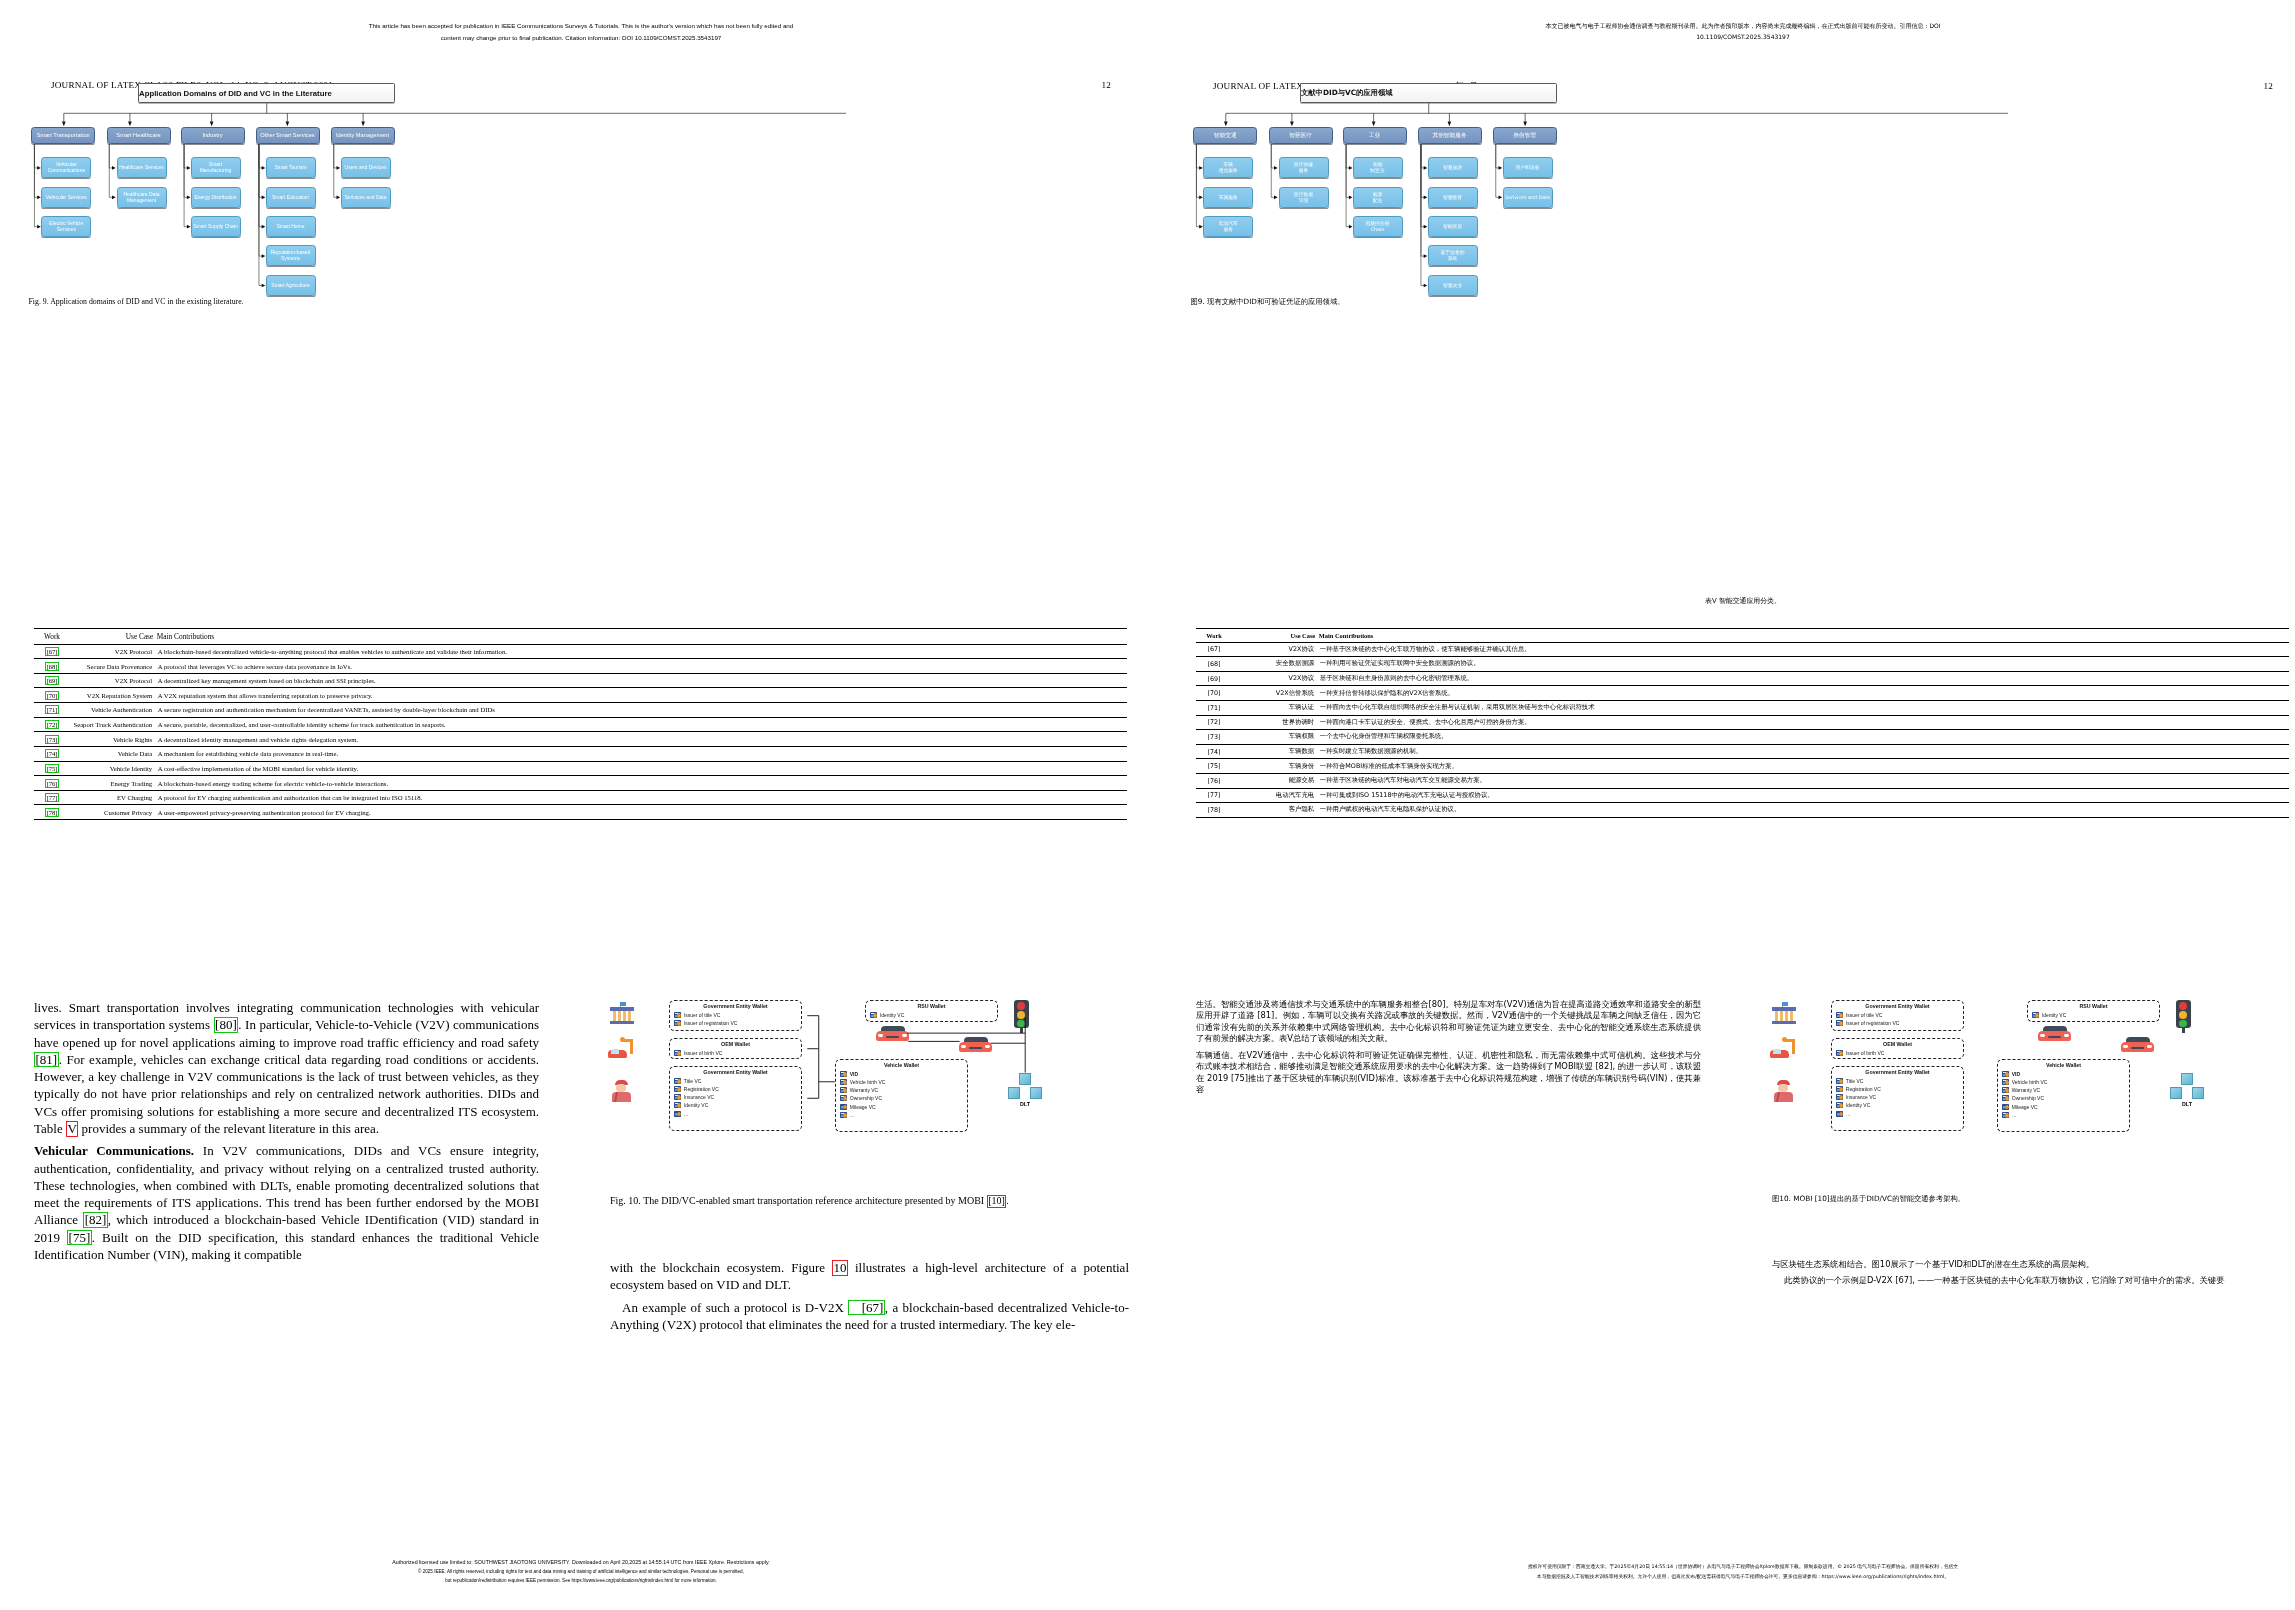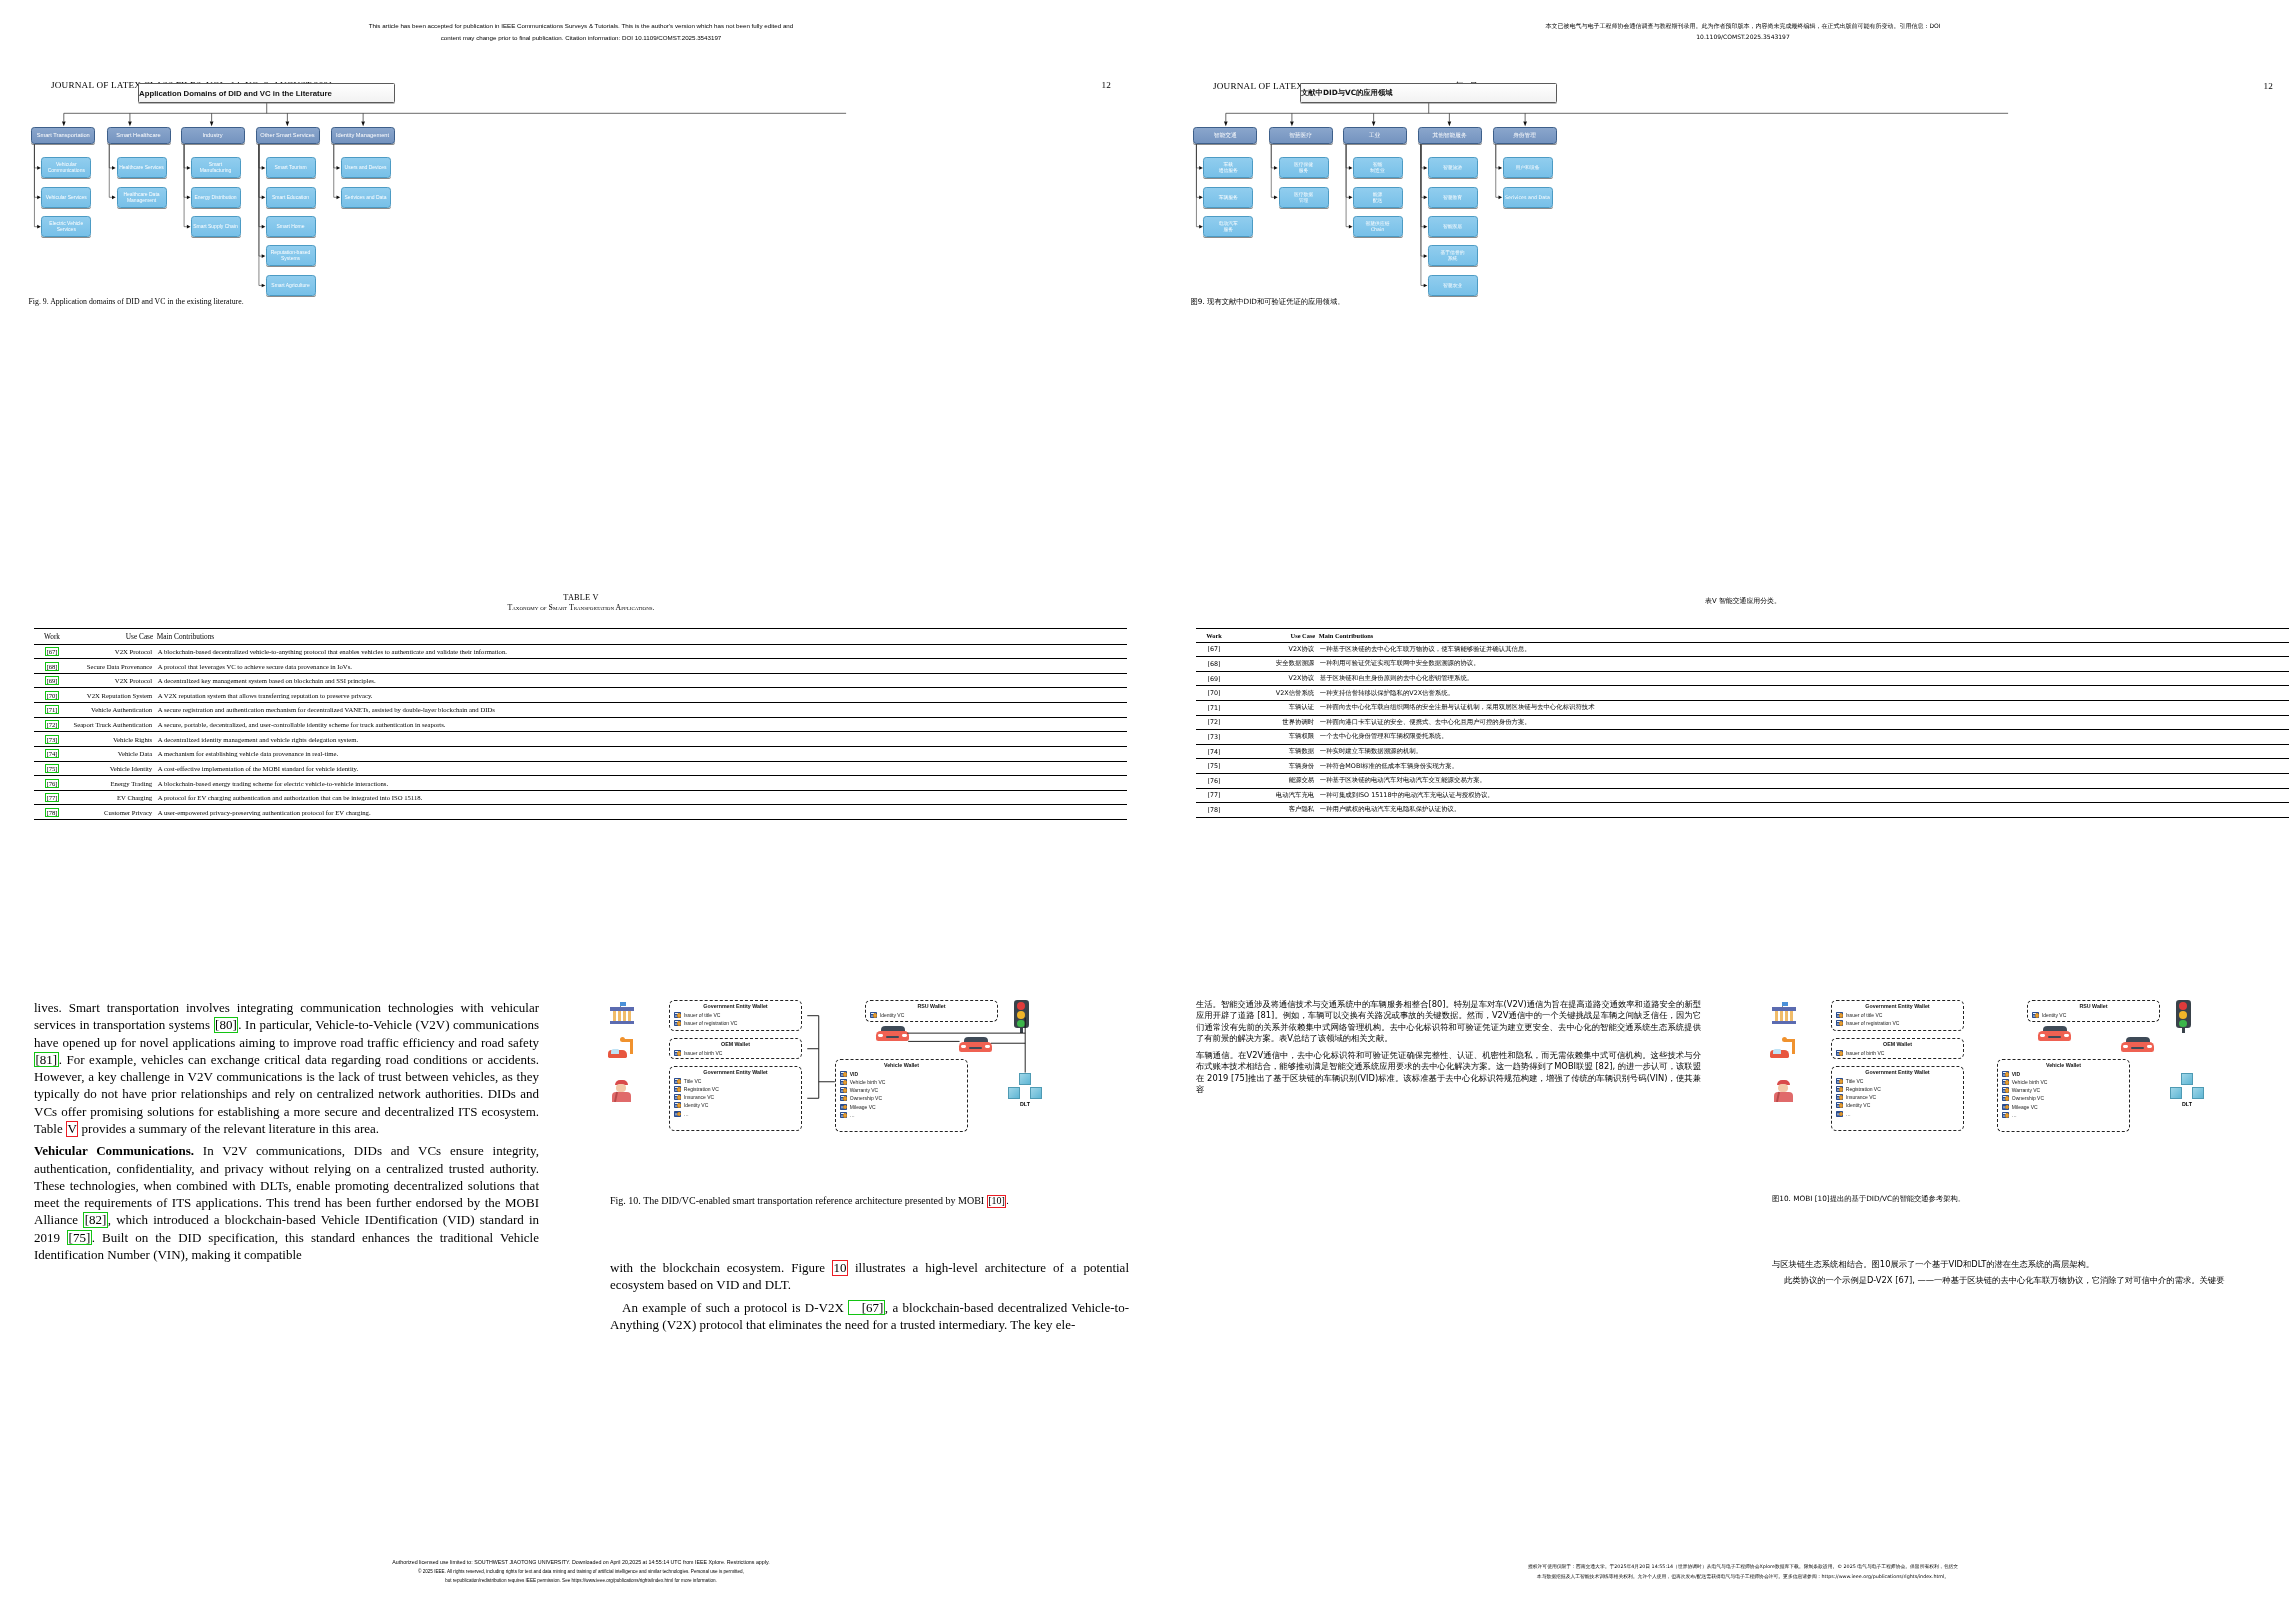--- a/index.html
+++ b/index.html
@@ -271,24 +271,20 @@
         <div class="node lvl2" style="left: 238px; top: 113px; width: 50px; height: 21px; font-size: 5px; white-space: pre-line;">Smart Home</div>
         <div class="node lvl2" style="left: 238px; top: 142px; width: 50px; height: 21px; font-size: 5px; white-space: pre-line;">Reputation-based Systems</div>
         <div class="node lvl2" style="left: 238px; top: 172px; width: 50px; height: 21px; font-size: 5px; white-space: pre-line;">Smart Agriculture</div>
         <div class="node lvl1" style="left: 303px; top: 24px; width: 64px; height: 17.4px; font-size: 5.7px;">Identity Management</div>
         <div class="node lvl2" style="left: 313px; top: 54px; width: 50px; height: 21px; font-size: 5px; white-space: pre-line;">Users and Devices</div>
         <div class="node lvl2" style="left: 313px; top: 84px; width: 50px; height: 21px; font-size: 5px; white-space: pre-line;">Serivices and Data</div>
       </div>
 
     <div class="fig-caption" style="left:28.5px; top:297px;">Fig. 9.   Application domains of DID and VC in the existing literature.</div>
 
-    <div class="tbl-title" style="top:593px;">
-      <div class="t1">TABLE V</div>
-      <div class="t2">Taxonomy of Smart Transportation Applications.</div>
-    </div>
 
     <table class="ieee" style="left:34px; top:628px; width:1093px;">
       <thead>
         <tr class="rule-top">
           <th class="c-work rule-top">Work</th>
           <th class="c-uc   rule-top">Use Case</th>
           <th class="c-mc   rule-top">Main Contributions</th>
         </tr>
       </thead>
       <tbody>

